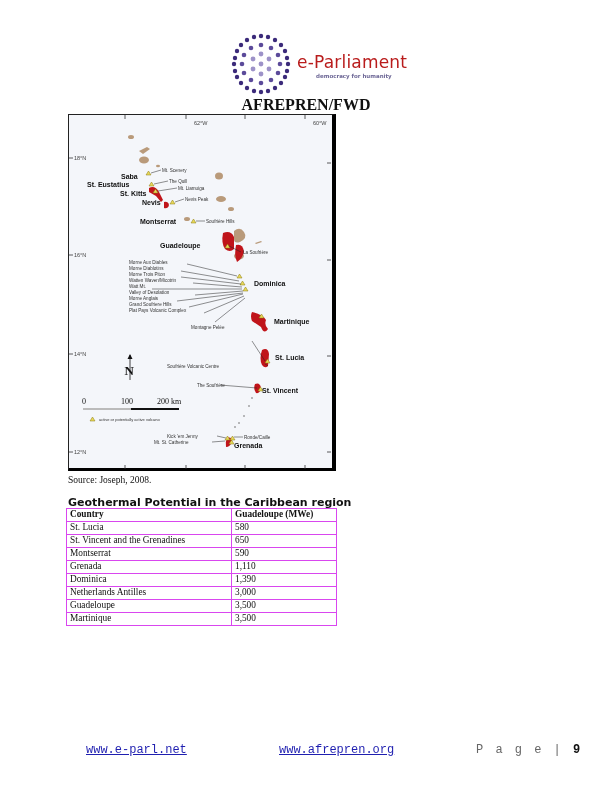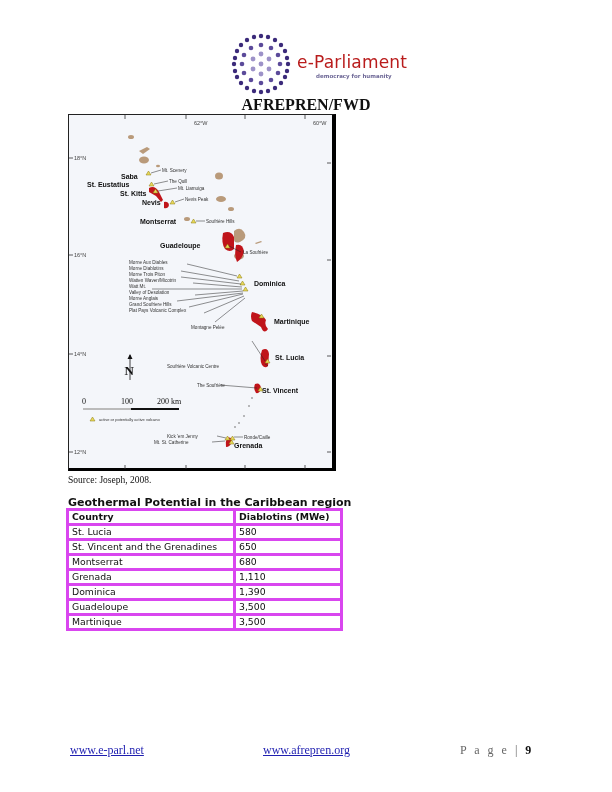--- a/index.html
+++ b/index.html
@@ -6,25 +6,25 @@
   body { width: 612px; height: 792px; position: relative; overflow: hidden; font-family: "DejaVu Sans", sans-serif; }
   .logo { position: absolute; left: 228px; top: 33px; width: 66px; height: 62px; }
   .logo-text { position: absolute; left: 297px; top: 52px; font-family: "DejaVu Sans", sans-serif; font-size: 17px; color: #b91c1c; letter-spacing: 0.2px; }
   .logo-tag { position: absolute; left: 316px; top: 73px; font-family: "DejaVu Sans", sans-serif; font-size: 5.5px; font-weight: bold; color: #6d6796; }
   .header-title { position: absolute; left: 0; width: 612px; top: 96px; text-align: center; font-family: "Liberation Serif", serif; font-weight: bold; font-size: 16px; color: #111; padding-left: 0; box-sizing: border-box; }
   .map { position: absolute; left: 68px; top: 114px; width: 268px; height: 357px; background: #f4f6fa; border: 1px solid #222; border-right: 4px solid #000; border-bottom: 3px solid #000; box-sizing: border-box; }
   .map svg { position: absolute; left: 0; top: 0; }
   .source { position: absolute; left: 68px; top: 475px; font-family: Liberation Serif, serif; font-size: 9.5px; color: #111; }
   .table-title { position: absolute; left: 68px; top: 496px; font-family: "DejaVu Sans", sans-serif; font-size: 11px; font-weight: bold; color: #111; }
   table.geo { position: absolute; left: 66px; top: 508px; border-collapse: collapse; font-family: "DejaVu Sans", sans-serif; font-size: 9.3px; color: #111; }
-  table.geo td, table.geo th { border: 3px solid #d946ef; padding: 0 3px; height: 12px; line-height: 11.6px; text-align: left; }
+  table.geo td, table.geo th { border: 1px solid #d946ef; padding: 0 3px; height: 12px; line-height: 11.6px; text-align: left; font-family: Liberation Serif, serif; }
   table.geo th { font-weight: bold; }
   table.geo .c1 { width: 158px; }
   table.geo .c2 { width: 98px; }
-  .footer { position: absolute; top: 743px; font-family: Liberation Serif, serif; font-size: 12px; }
+  .footer { position: absolute; top: 743px; font-family: Liberation Mono, monospace; font-size: 12px; margin-left: 16px; }
   .footer a { color: #1f1fb0; text-decoration: underline; }
   .f1 { left: 70px; }
   .f2 { left: 263px; }
   .f3 { left: 460px; color: #666; letter-spacing: 2.5px; }
   .f3 b { color: #111; letter-spacing: 0; }
 </style>
 </head>
 <body>
 
 <div class="logo">
@@ -250,41 +250,45 @@
 </div>
 
 <div class="source">Source: Joseph, 2008.</div>
 
 <div class="table-title">Geothermal Potential in the Caribbean region</div>
 
 <table class="geo">
   <tbody>
       <tr>
     <th class="c1">Country</th>
-    <th class="c2">Diablotins (MWe)</th>
+    <th class="c2">Guadeloupe (MWe)</th>
   </tr>
   <tr>
         <td>St. Lucia</td>
         <td>580</td>
       </tr>
   <tr>
         <td>St. Vincent and the Grenadines</td>
         <td>650</td>
       </tr>
   <tr>
         <td>Montserrat</td>
-        <td>680</td>
+        <td>590</td>
       </tr>
   <tr>
         <td>Grenada</td>
         <td>1,110</td>
       </tr>
   <tr>
         <td>Dominica</td>
         <td>1,390</td>
+      </tr>
+  <tr>
+        <td>Netherlands Antilles</td>
+        <td>3,000</td>
       </tr>
   <tr>
         <td>Guadeloupe</td>
         <td>3,500</td>
       </tr>
   <tr>
         <td>Martinique</td>
         <td>3,500</td>
       </tr>
 </tbody>

